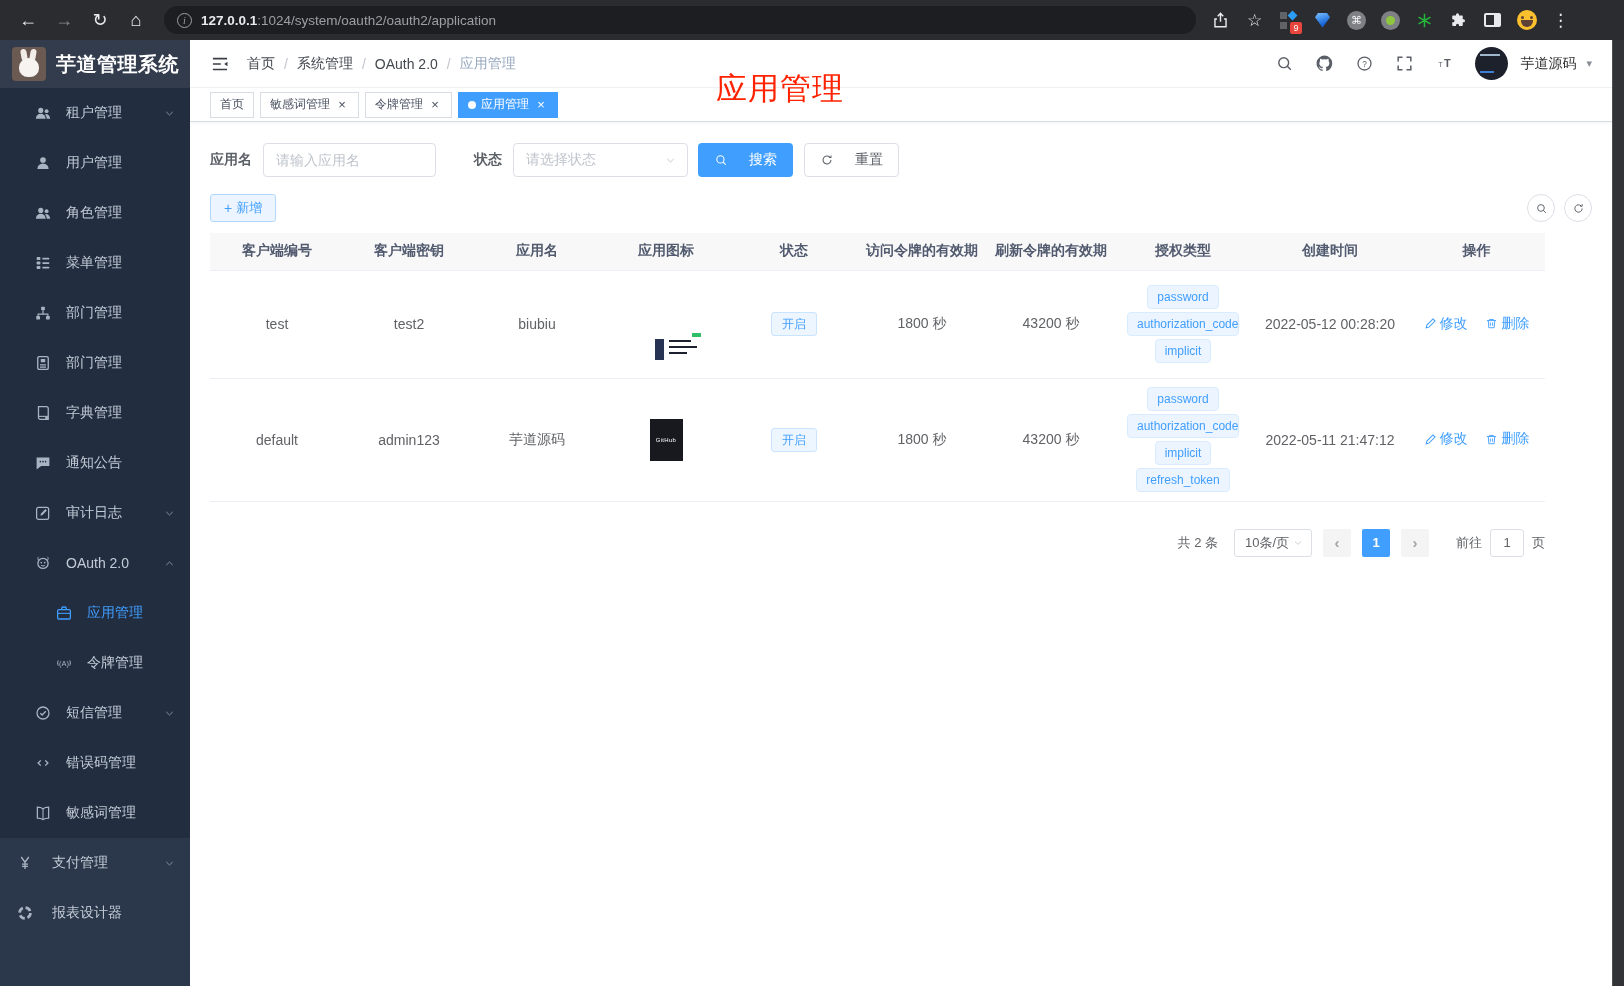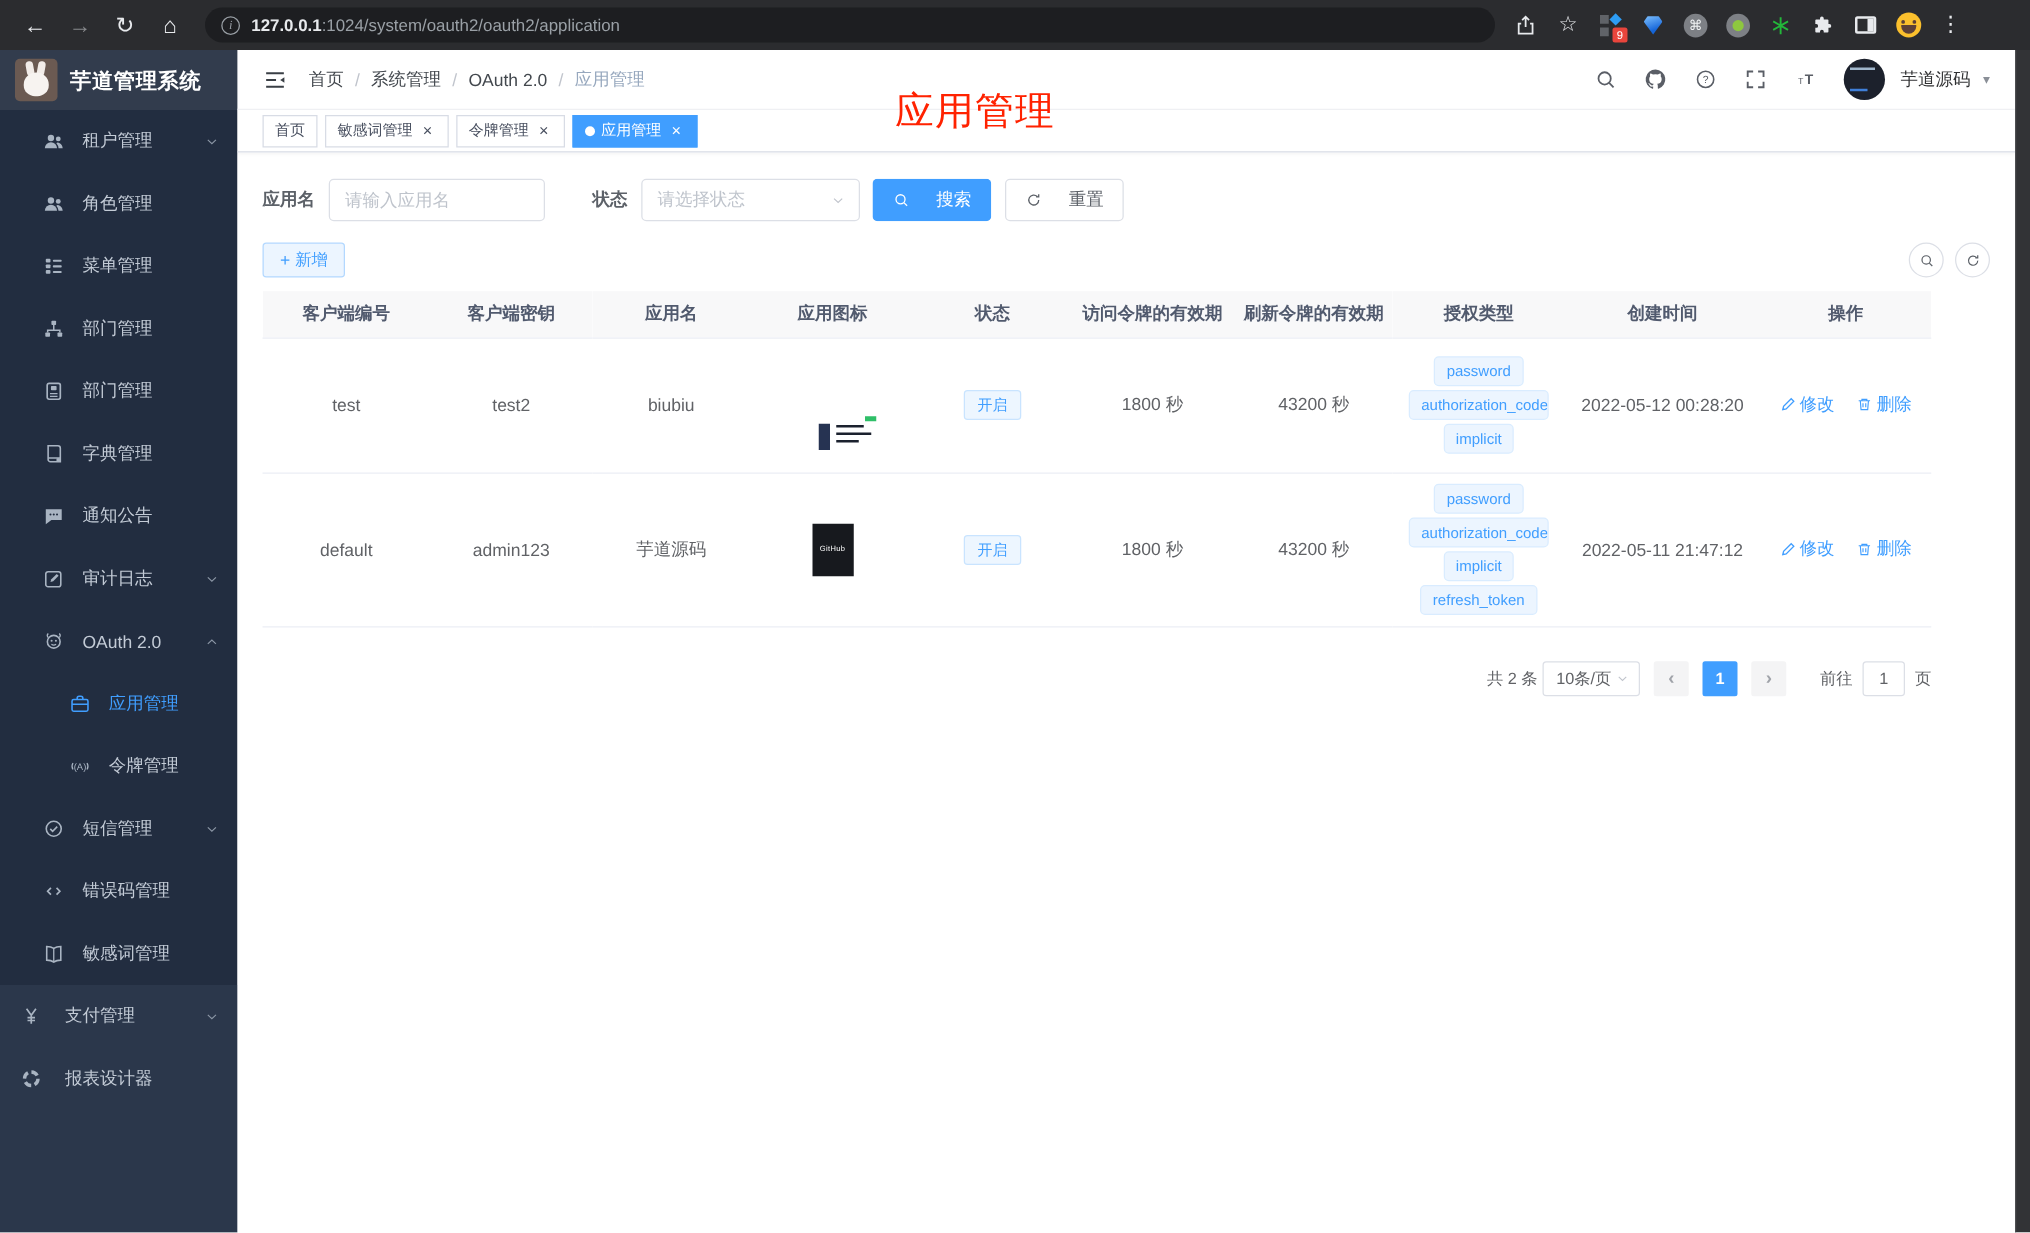--- a/index.html
+++ b/index.html
@@ -38,21 +38,21 @@
 .app{display:flex;height:946px;width:1612px;}
 
 
 .sidebar{width:190px;background:#222d40;display:flex;flex-direction:column;flex:0 0 190px;}
 .logo{height:48px;background:#323c4d;display:flex;align-items:center;padding:0 12px;gap:10px;}
 .logo-img{width:34px;height:34px;border-radius:4px;background:#6b5a52;position:relative;overflow:hidden;flex:0 0 auto;}
 .logo-img .ear{position:absolute;top:2px;width:6px;height:12px;background:#f2ece8;border-radius:3px;}
 .logo-img .e1{left:9px;transform:rotate(-10deg);}
 .logo-img .e2{left:18px;transform:rotate(10deg);}
 .logo-img .face{position:absolute;left:7px;top:11px;width:20px;height:19px;background:#f7f3f0;border-radius:50% 50% 45% 45%;}
-.logo-title{color:#fff;font-size:17px;font-weight:700;letter-spacing:.5px;white-space:nowrap;}
+.logo-title{color:#fff;font-size:20px;font-weight:700;letter-spacing:.5px;white-space:nowrap;}
 .menu{flex:1;display:flex;flex-direction:column;overflow:hidden;}
 .mi{height:50px;display:flex;align-items:center;padding:0 14px 0 34px;color:#c3cbd6;font-size:14px;gap:14px;cursor:pointer;flex:0 0 auto;}
 .mi .ic{width:18px;height:18px;color:#a9b4c2;flex:0 0 18px;}
 .mi-l{flex:1;white-space:nowrap;}
 .chev{width:13px;height:13px;color:#8b96a5;flex:0 0 13px;}
 .mi.sub{padding-left:55px;}
 .mi.active{color:#409eff;}
 .mi.active .ic{color:#409eff;}
 .sec2{background:#2b374b;flex:1;display:flex;flex-direction:column;}
 .sec2 .mi{padding-left:16px;gap:18px;}
@@ -120,21 +120,21 @@
 .thumb1 .t-top{top:2px;left:2px;right:2px;height:5px;background:#1d2433;}
 .thumb1 .t-green{top:9px;left:26px;width:9px;height:4px;background:#2fbf68;}
 .thumb1 .t-side{top:15px;right:2px;width:9px;height:21px;background:#263352;}
 .thumb1 .t-l1{top:16px;left:3px;width:22px;height:2px;background:#1b212e;}
 .thumb1 .t-l2{top:22px;left:3px;width:28px;height:2px;background:#1b212e;}
 .thumb1 .t-l3{top:28px;left:3px;width:18px;height:2px;background:#1b212e;}
 .thumb2{width:33px;height:42px;background:#17191e;color:#fff;font-size:6px;display:flex;align-items:center;justify-content:center;margin:0 auto;letter-spacing:.3px;}
 
 
 .pager{display:flex;align-items:center;justify-content:flex-end;margin-top:27px;font-size:13px;color:#606266;width:1335px;}
-.pg-total{margin-right:4px;}
+.pg-total{margin-right:16px;}
 .pg-size{width:78px;height:28px;border:1px solid #dcdfe6;border-radius:3px;display:flex;align-items:center;padding:0 7px 0 10px;cursor:pointer;color:#606266;}
 .pg-size span{flex:1;font-size:13px;}
 .pg-size .schev{width:12px;height:12px;color:#c0c4cc;}
 .pg-btn{width:28px;height:28px;background:#f4f4f5;border-radius:2px;display:flex;align-items:center;justify-content:center;color:#a0a3a9;font-size:15px;font-weight:700;cursor:pointer;margin-left:11px;}
 .pg-cur{width:28px;height:28px;background:#409eff;border-radius:2px;display:flex;align-items:center;justify-content:center;color:#fff;font-weight:700;font-size:13px;cursor:default;margin-left:11px;}
 .pg-goto{margin-left:27px;}
 .goto-input{width:34px;height:28px;border:1px solid #dcdfe6;border-radius:3px;text-align:center;font-size:13px;color:#606266;margin:0 8px;outline:none;font-family:inherit;}
 
 
 .overlay-red{position:absolute;left:716px;top:68px;font-size:31px;font-weight:500;color:#ff2200;letter-spacing:1px;z-index:50;}
@@ -356,20 +356,26 @@
       </div>
       <div class="menu">
         <div class="mi">
             <svg class="ic">
               <use href="#i-users"></use>
             </svg>
             <span class="mi-l">租户管理</span>
             <svg class="chev">
               <use href="#i-chevd"></use>
             </svg>
+          </div>
+        <div class="mi">
+            <svg class="ic">
+              <use href="#i-user"></use>
+            </svg>
+            <span class="mi-l">用户管理</span>
           </div>
         <div class="mi">
             <svg class="ic">
               <use href="#i-users"></use>
             </svg>
             <span class="mi-l">角色管理</span>
           </div>
         <div class="mi">
             <svg class="ic">
               <use href="#i-tree"></use>

